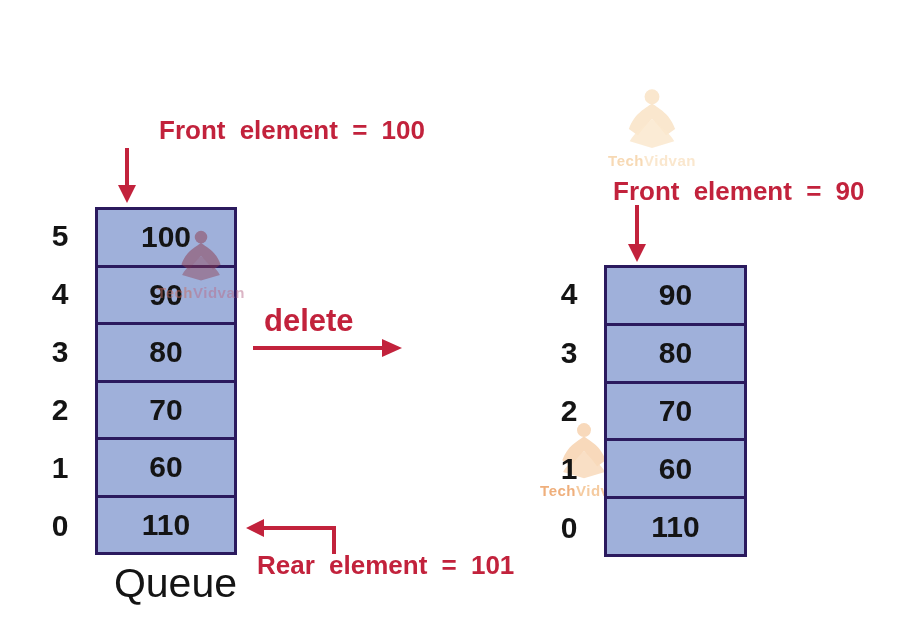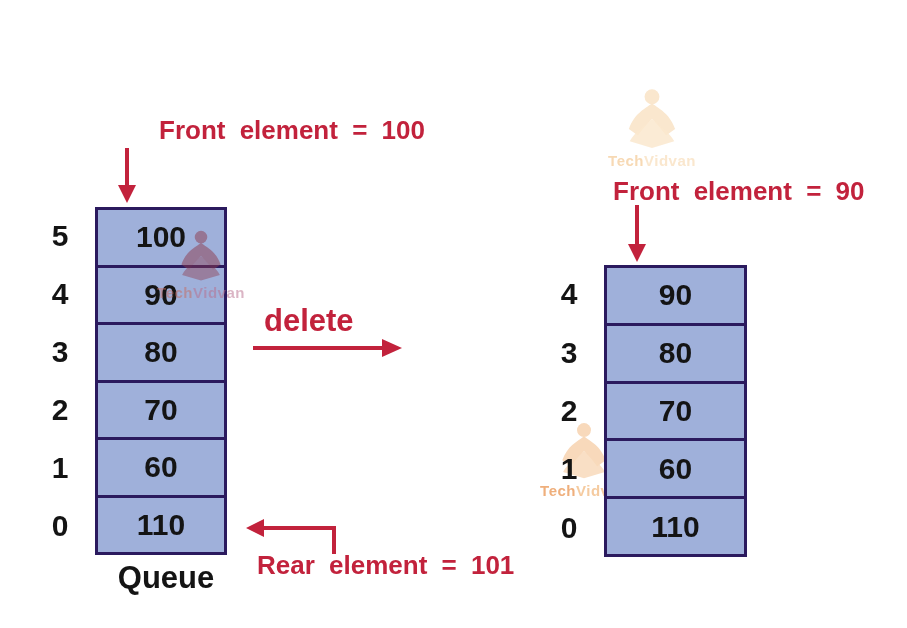--- a/index.html
+++ b/index.html
@@ -32,21 +32,21 @@
     font-size:30px;font-weight:bold;color:var(--ink);
     border-bottom:3px solid var(--cell-border);
   }
   .qrow:last-child{border-bottom:none;}
   .index-col{position:absolute;display:flex;flex-direction:column;z-index:2;}
   .index-col>div{
     flex:1;display:flex;align-items:center;justify-content:center;
     font-size:30px;font-weight:bold;color:var(--ink);
   }
   .caption{
-    position:absolute;font-size:31px;font-weight:bold;color:var(--ink);text-align:center;
+    position:absolute;font-size:41px;font-weight:normal;color:var(--ink);text-align:right;
   }
   .delete-label{
     position:absolute;font-size:31px;font-weight:bold;color:var(--red);
   }
   
   .watermark{position:absolute;text-align:center;pointer-events:none;}
   .watermark svg{display:block;margin:0 auto;}
   .wm-text{font-size:15px;font-weight:bold;letter-spacing:0.5px;white-space:nowrap;}
   .wm-top{left:588px;top:86px;width:128px;z-index:1;color:#FAE7CE;}
   .wm-top .wm-p1{color:#F7D9B4;} .wm-top .wm-p2{color:#FAE7CE;}
@@ -96,21 +96,21 @@
 
   <div class="index-col" style="left:40px;top:207px;width:40px;height:348px;">
     <div>5</div>
     <div>4</div>
     <div>3</div>
     <div>2</div>
     <div>1</div>
     <div>0</div>
   </div>
 
-  <div class="queue-table" style="left:95px;top:207px;width:132px;height:348px;">
+  <div class="queue-table" style="left:95px;top:207px;width:142px;height:348px;">
     <div class="qrow">
         <span>100</span>
       </div>
     <div class="qrow">
         <span>90</span>
       </div>
     <div class="qrow">
         <span>80</span>
       </div>
     <div class="qrow">

